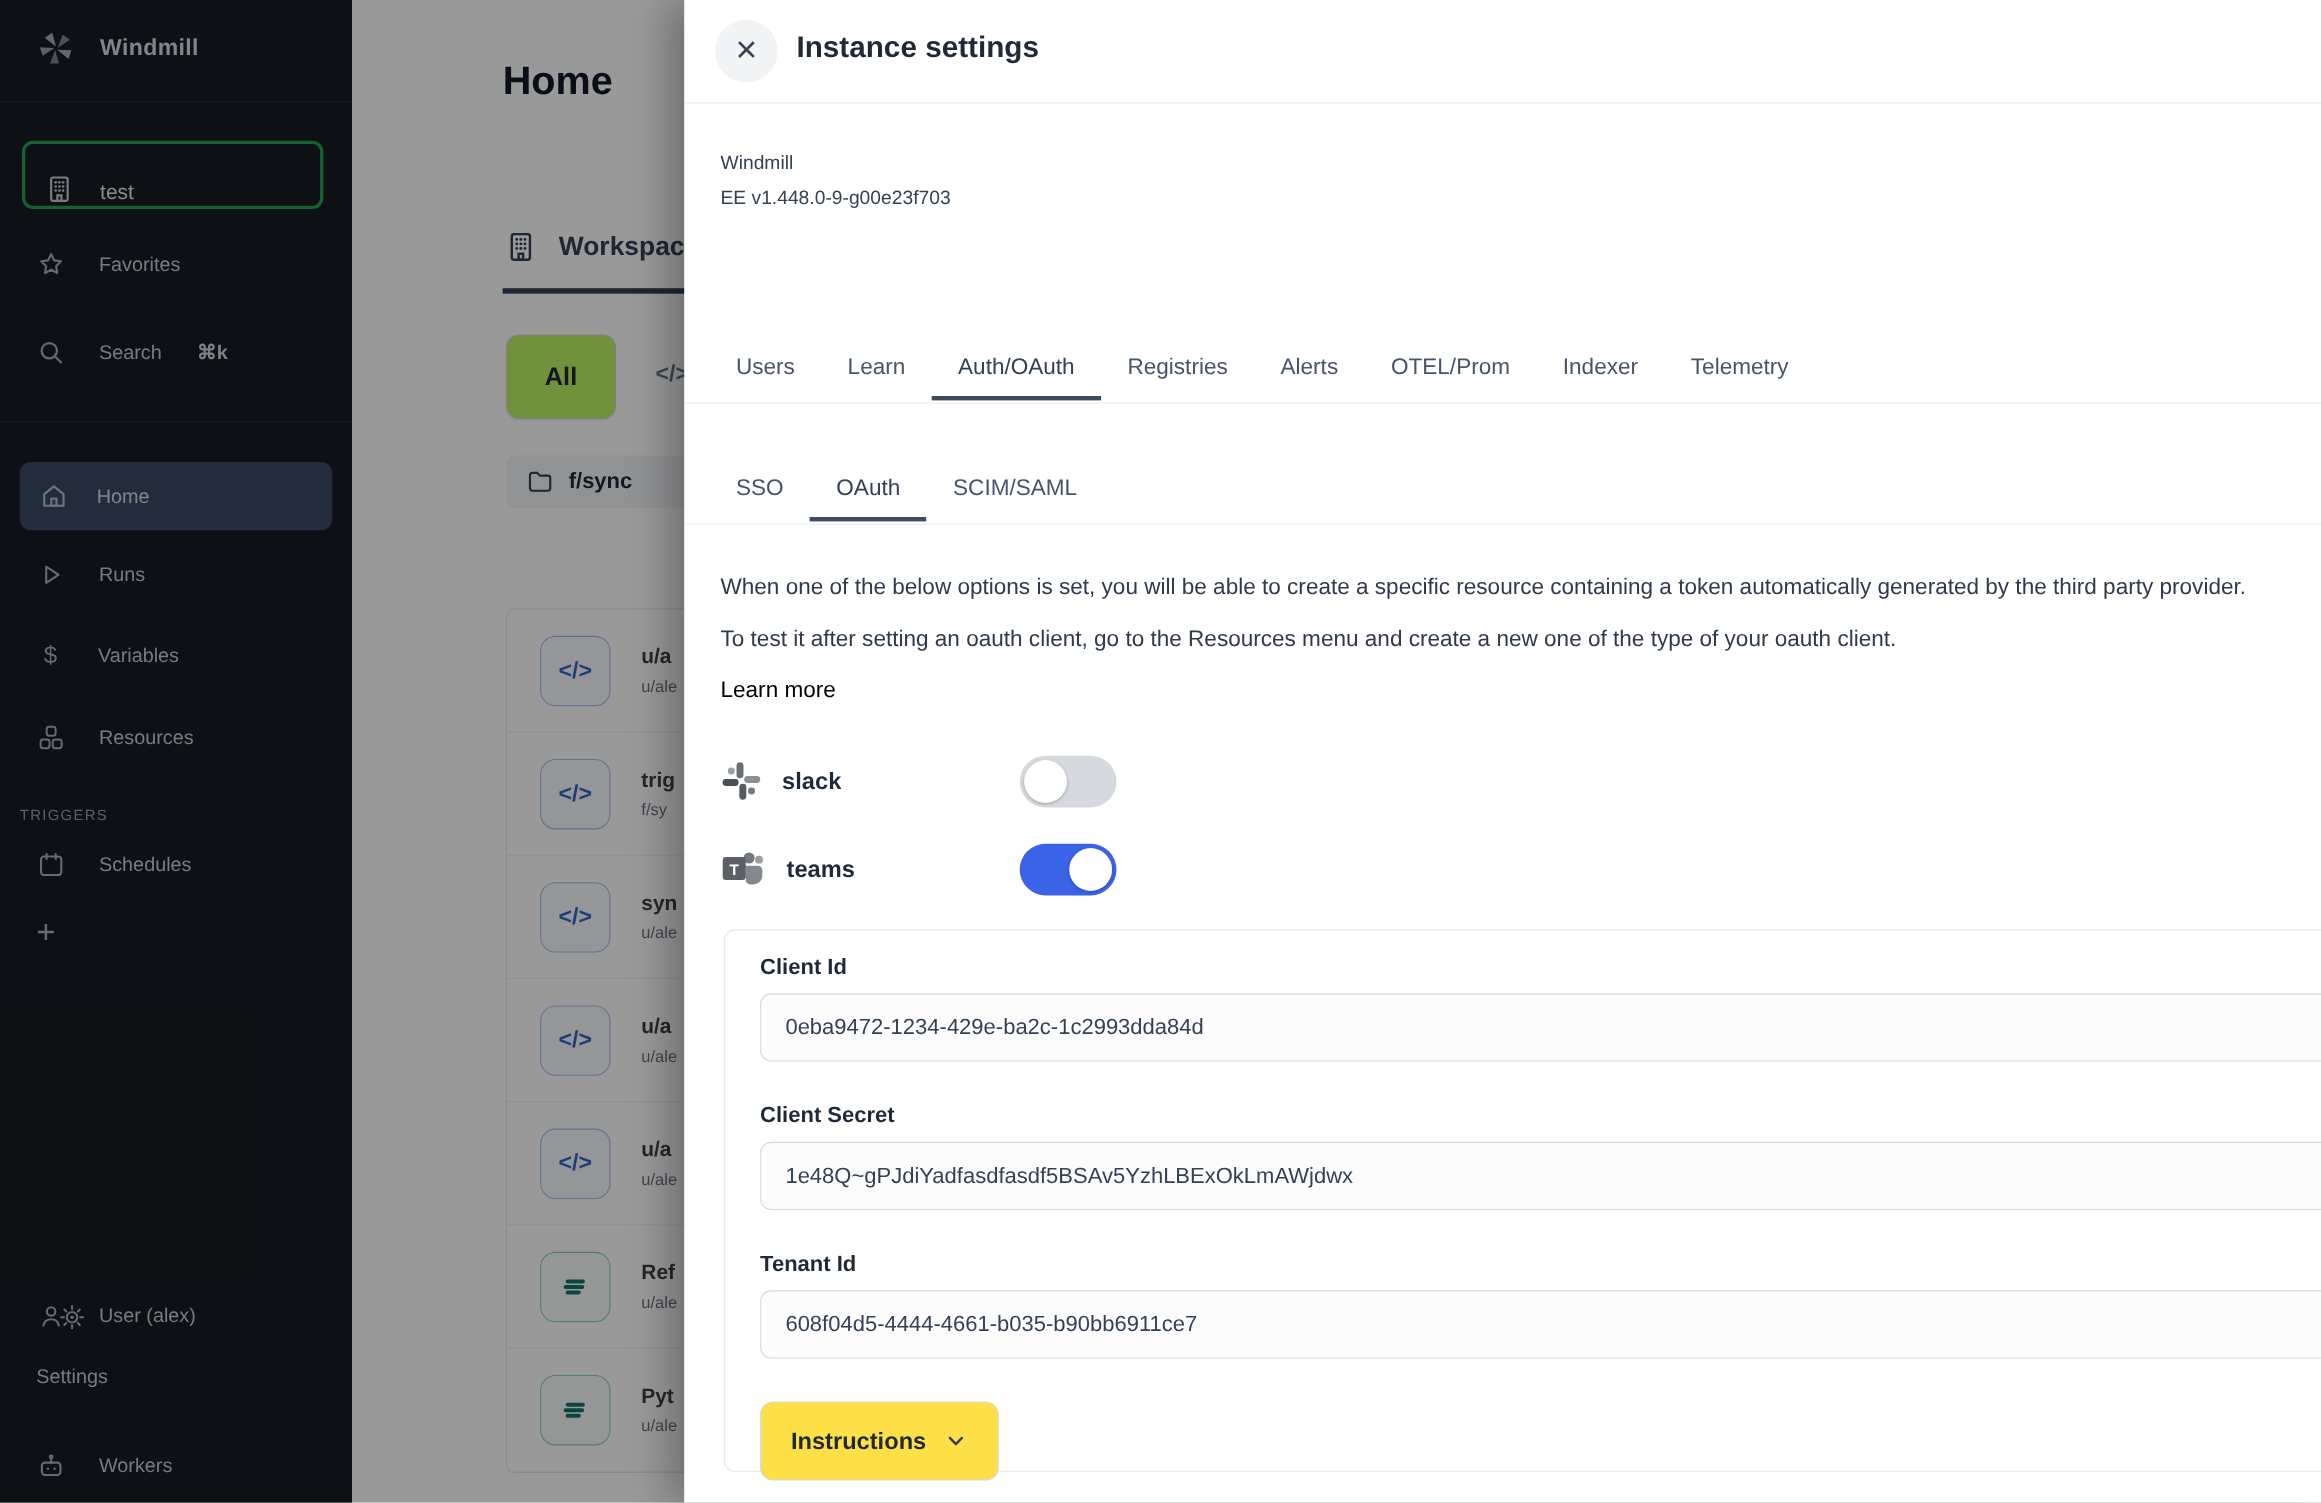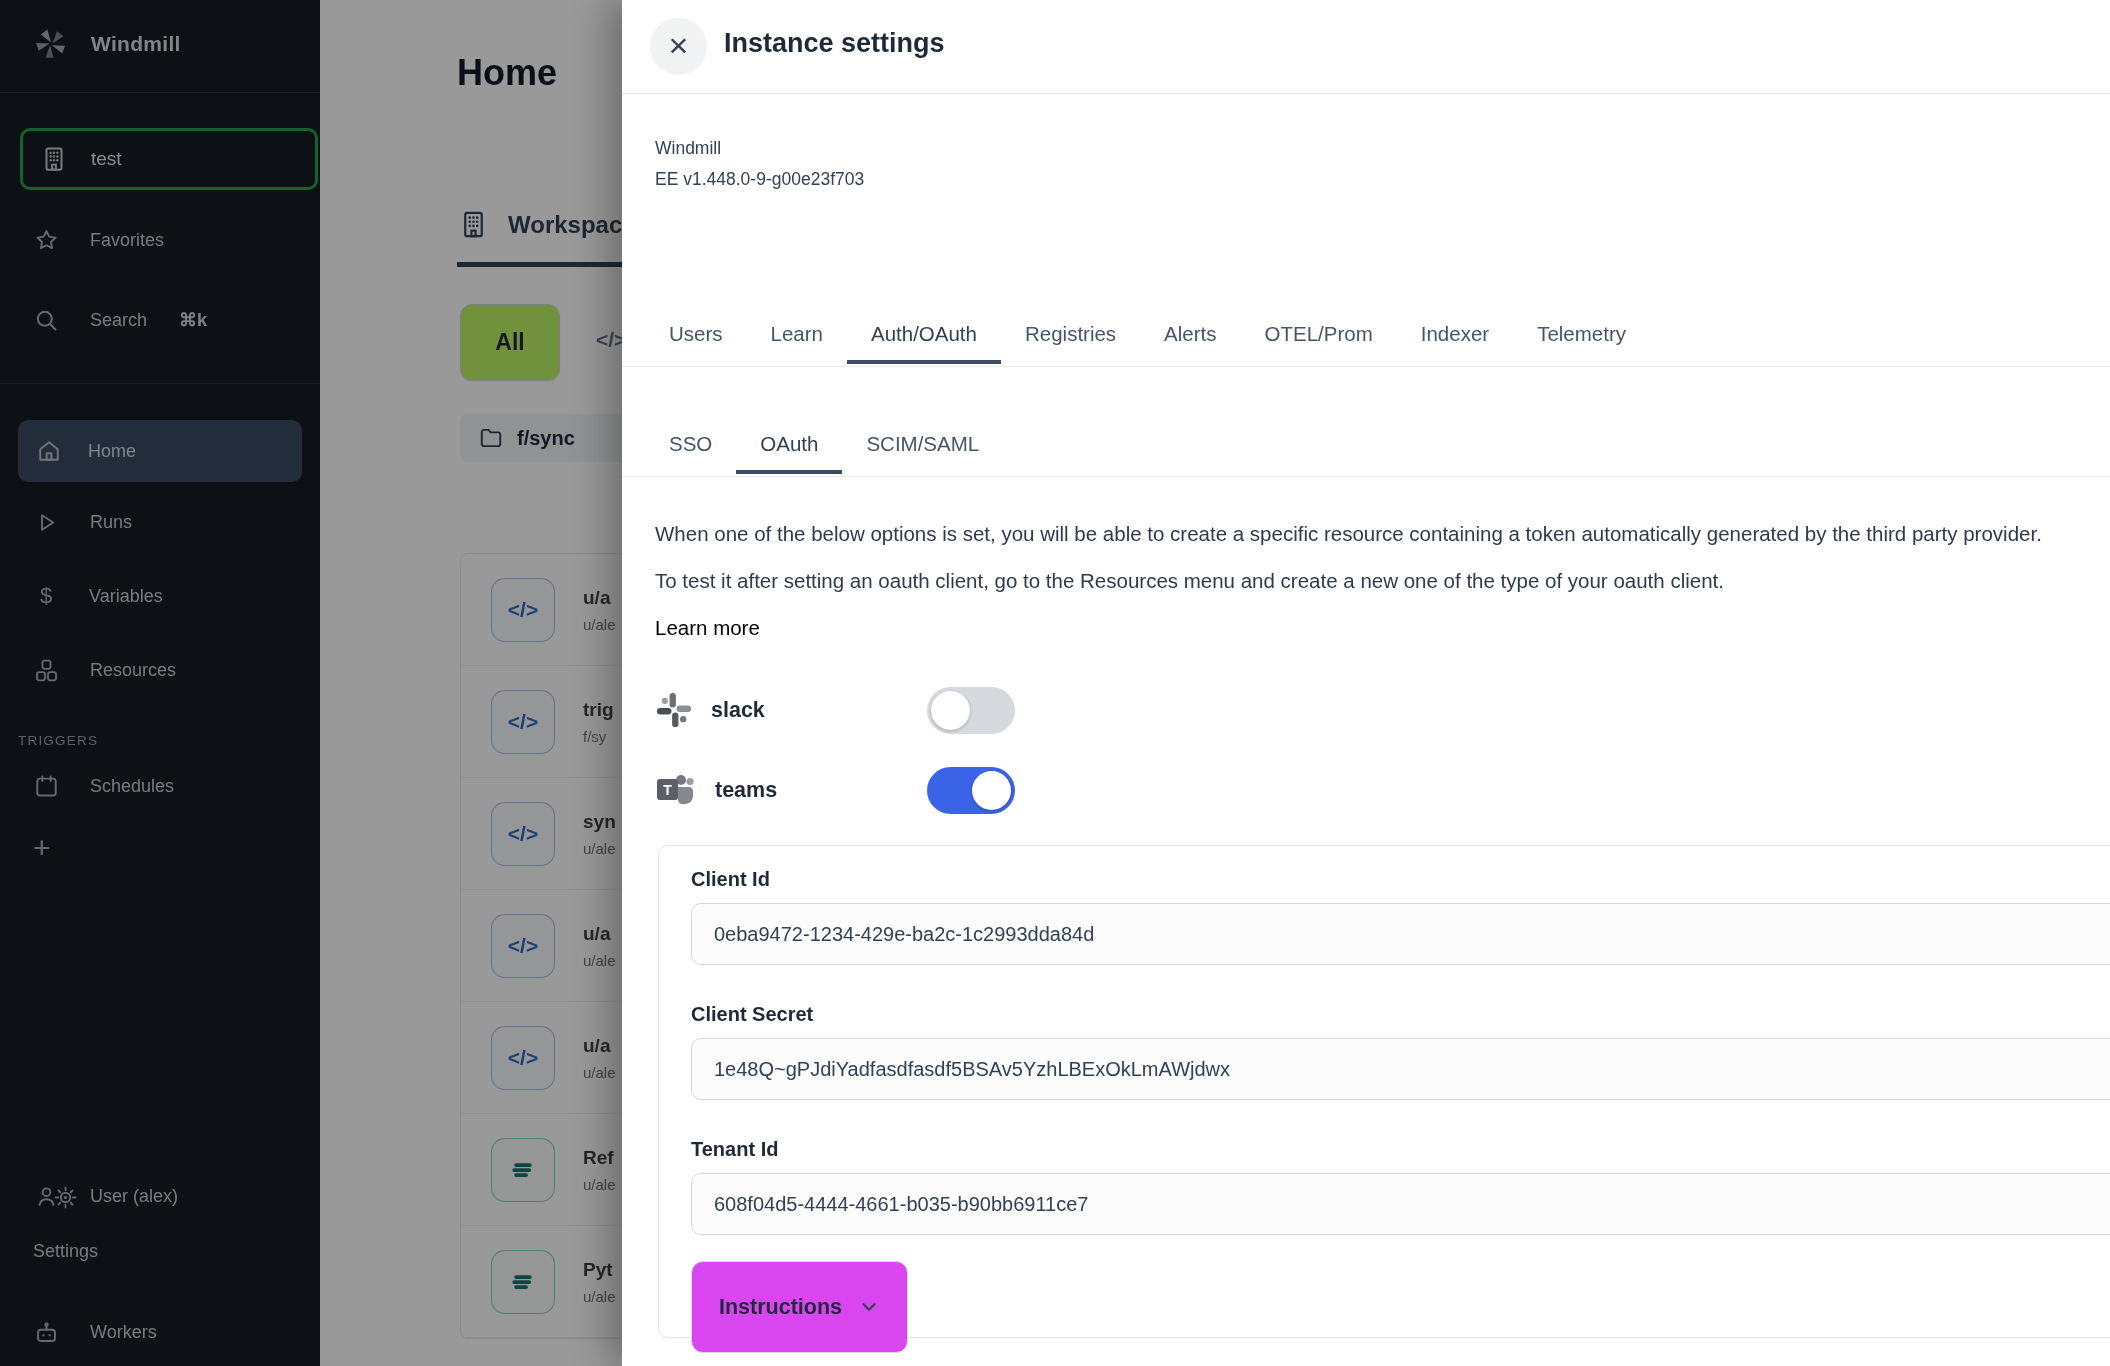--- a/index.html
+++ b/index.html
@@ -4,22 +4,22 @@
 <style>
   * { margin:0; padding:0; box-sizing:border-box; }
   html,body { width:2110px; height:1366px; overflow:hidden; background:#fff;
     font-family:"Liberation Sans", sans-serif; }
 
   
   #sidebar { position:absolute; left:0; top:0; width:320px; height:1366px; background:#171b22; z-index:1; }
   .side-logo { position:absolute; left:33px; top:26px; display:flex; align-items:center; gap:22px; }
   .side-logo .label { font-size:21px; font-weight:bold; color:#d7dce3; letter-spacing:.3px; }
   .side-div { position:absolute; left:0; width:320px; height:1px; background:#2a2f36; }
-  .ws-btn { position:absolute; left:20px; top:128px; width:298px; height:62px; border:3px solid #22a44e;
-    border-radius:10px; display:flex; align-items:center; padding-left:16px; gap:22px; color:#c9ced6; }
+  .ws-btn { position:absolute; left:20px; top:128px; width:274px; height:62px; border:3px solid #22a44e;
+    border-radius:10px; display:flex; align-items:flex-end; padding-left:16px; gap:22px; color:#c9ced6; }
   .ws-btn .label { font-size:19px; color:#e3e7ec; }
   .srow { position:absolute; left:33px; display:flex; align-items:center; gap:30px; color:#aab0b9; height:32px; }
   .srow .label { font-size:18px; color:#c6ccd4; white-space:nowrap; }
   .srow .kbd { font-size:18px; font-weight:bold; color:#d0d5dc; margin-left:2px; }
   .nav-active { position:absolute; left:18px; top:420px; width:284px; height:62px; background:#3a4a63;
     border-radius:10px; display:flex; align-items:center; padding-left:17px; gap:25px; color:#b9c1cc; }
   .nav-active .label { font-size:18px; color:#d7dce3; }
   .sec-label { position:absolute; left:18px; top:733px; font-size:13.5px; letter-spacing:1.2px; color:#9aa1ab; }
   .dollar { font-size:22px; color:#aab0b9; width:26px; text-align:center; display:inline-block; }
   .plus-glyph { font-size:30px; color:#aab0b9; font-weight:300; }
@@ -82,22 +82,22 @@
   .toggle.off { background:#d6dade; } .toggle.off .knob { left:4px; }
   .toggle.on { background:#3b63e8; } .toggle.on .knob { right:4px; }
 
   .form-card { position:absolute; left:36px; top:845px; width:1850px; height:493px;
     border:1px solid #e3e6ea; border-radius:10px; padding:22px 0 0 32px; }
   .f-label { font-size:20px; font-weight:bold; color:#1f2937; margin-bottom:12px; }
   .f-input { display:block; width:1760px; height:62px; border:1px solid #d5d9de; border-radius:10px;
     background:#fcfcfd; padding:0 22px; font-size:20px; color:#334155;
     font-family:"Liberation Sans", sans-serif; outline:none; }
   .f-gap { height:38px; }
-  .instructions-btn { margin-top:26px; display:inline-flex; align-items:center; gap:16px; height:92px;
-    padding:0 27px; border:1px solid #d5d9de; border-radius:12px; background:#d946ef; cursor:pointer;
+  .instructions-btn { margin-top:39px; display:inline-flex; align-items:center; gap:16px; height:72px;
+    padding:0 27px; border:1px solid #d5d9de; border-radius:12px; background:#fde047; cursor:pointer;
     font-size:21.5px; font-weight:bold; color:#1f2937; }
 
   svg { display:block; }
 </style>
 </head>
 <body>
 
 <div id="sidebar">
   <div class="side-logo">
     <span>

